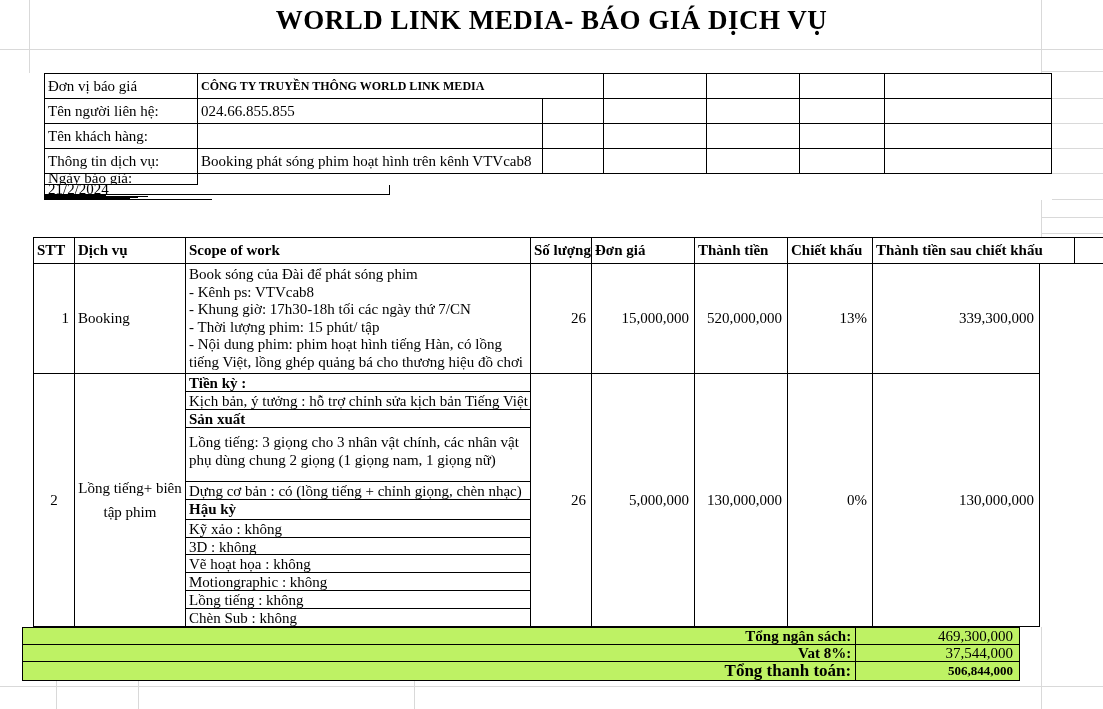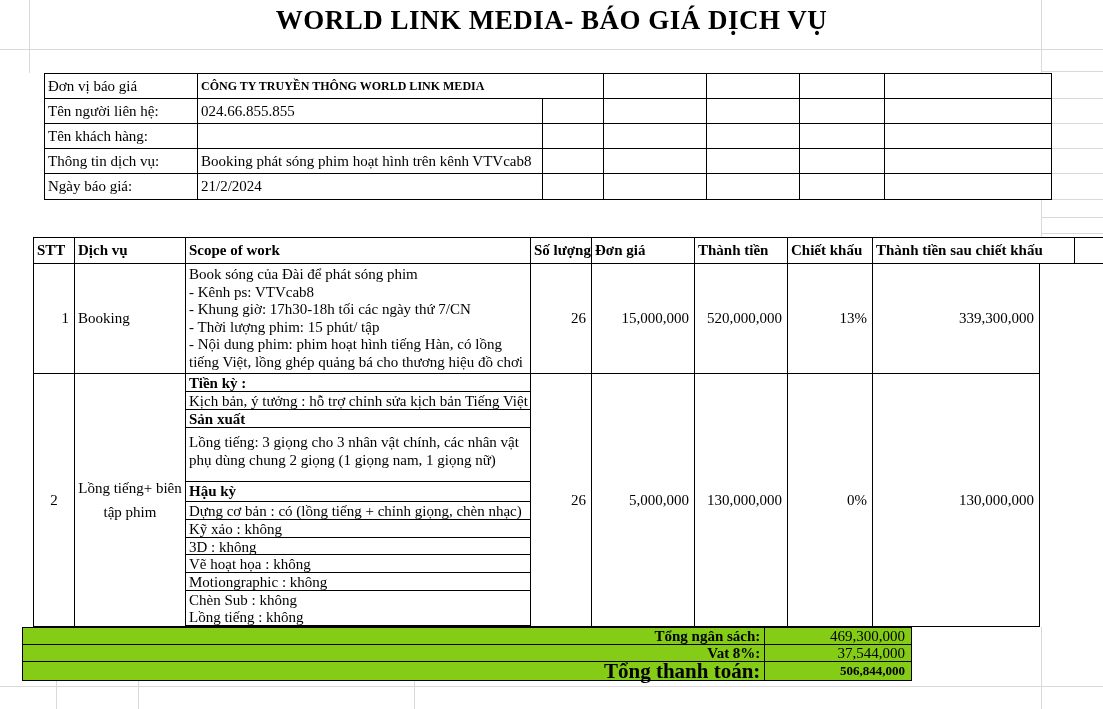--- a/index.html
+++ b/index.html
@@ -16,21 +16,21 @@
   
   .cell{box-sizing:border-box;border-right:1px solid #000;border-bottom:1px solid #000;
         overflow:hidden;padding:0 3px;font-size:15px;}
   .bl{border-left:1px solid #000;}
   .cv{display:flex;align-items:center;}
   .num{display:flex;align-items:center;justify-content:flex-end;padding-right:5px;white-space:nowrap;}
   .bold{font-weight:bold;}
   
   .info-table{position:absolute;left:44px;top:73px;width:1008px;border-top:1px solid #000;border-left:1px solid #000;box-sizing:border-box;background:#fff;}
   .info-row{display:flex;height:25px;}
-  .info-row:last-child{height:26px;}
+  .info-row:last-child{height:26px;flex-direction:column;}
   .w-label{width:153px;}
   .w-val{width:345px;}
   .w-val-merged{width:406px;}
   .w-c3{width:61px;}.w-c4{width:103px;}.w-c5{width:93px;}.w-c6{width:85px;}.w-c7{width:167px;}
   .info-val-bold{font-weight:bold;font-size:12px;white-space:nowrap;}
   
   .main-table{position:absolute;left:33px;top:237px;background:#fff;}
   .hdr-row{display:flex;width:1070px;border-top:1px solid #000;box-sizing:border-box;}
   .hdr-row .cell{height:26px;font-weight:bold;display:flex;align-items:center;white-space:nowrap;overflow:visible;}
   .w-stt{width:42px;}.w-svc{width:111px;}.w-scope{width:345px;}
@@ -43,30 +43,30 @@
   .scope-cell div{margin:0;}
   .subrows{padding:0;}
   .sr{box-sizing:border-box;height:18px;line-height:16px;border-bottom:1px solid #000;
       padding:1px 3px 0 3px;white-space:nowrap;overflow:hidden;font-size:15px;}
   .sr-tall{height:54px;white-space:normal;line-height:17.5px;padding-top:6px;}
   .sr-20{height:20px;}
   .sr-17{height:17px;}
   .sr-last{height:17px;border-bottom:none;}
   .svc-center{flex-direction:column;justify-content:center;text-align:center;line-height:24px;}
   
-  .totals{position:absolute;left:22px;top:627px;width:890px;box-sizing:border-box;
-          border-top:1px solid #000;border-left:1px solid #000;background:#84cc16;}
+  .totals{position:absolute;left:22px;top:627px;width:998px;box-sizing:border-box;
+          border-top:1px solid #000;border-left:1px solid #000;background:#bef264;}
   .total-row{display:flex;}
   .total-label{box-sizing:border-box;width:850px;border-right:1px solid #000;border-bottom:1px solid #000;
                display:flex;align-items:center;justify-content:flex-end;padding-right:4px;
                font-weight:bold;font-size:15px;height:17px;}
   .total-value{box-sizing:border-box;width:167px;border-right:1px solid #000;border-bottom:1px solid #000;
                display:flex;align-items:center;justify-content:flex-end;padding-right:6px;
                font-size:15px;height:17px;}
-  .total-row.final .total-label{height:19px;font-size:21px;}
+  .total-row.final .total-label{height:19px;font-size:17px;}
   .total-row.final .total-value{height:19px;font-size:13px;font-weight:bold;}
 </style>
 </head>
 <body>
 
 <div>
   <div class="vline" style="left:29px;top:0;height:73px;"></div>
   <div class="vline" style="left:1041px;top:0;height:709px;"></div>
   <div class="hline" style="top:49px;left:0;width:1103px;"></div>
   <div class="hline" style="top:71px;left:1042px;width:61px;"></div>
@@ -176,28 +176,28 @@
   </div>
 
   <div class="data-row r2">
     <div class="cell bl w-stt cv" style="justify-content:center;">2</div>
     <div class="cell cv svc-center w-svc" style="display:flex;">Lồng tiếng+ biên tập phim</div>
     <div class="cell w-scope subrows" style="padding:0;">
       <div class="sr bold">Tiền kỳ :</div>
       <div class="sr">Kịch bản, ý tưởng : hỗ trợ chỉnh sửa kịch bản Tiếng Việt c</div>
       <div class="sr bold">Sản xuất</div>
       <div class="sr sr-tall">Lồng tiếng: 3 giọng cho 3 nhân vật chính, các nhân vật phụ dùng chung 2 giọng (1 giọng nam, 1 giọng nữ)</div>
+      <div class="sr">Dựng cơ bản : có (lồng tiếng + chỉnh giọng, chèn nhạc)</div>
       <div class="sr sr-20 bold">Hậu kỳ</div>
-      <div class="sr">Dựng cơ bản : có (lồng tiếng + chỉnh giọng, chèn nhạc)</div>
       <div class="sr">Kỹ xảo : không</div>
       <div class="sr sr-17">3D : không</div>
       <div class="sr">Vẽ hoạt họa : không</div>
       <div class="sr">Motiongraphic : không</div>
+      <div class="sr">Lồng tiếng : không</div>
       <div class="sr sr-last">Chèn Sub : không</div>
-      <div class="sr">Lồng tiếng : không</div>
     </div>
     <div class="cell num w-c3">26</div>
     <div class="cell num w-c4">5,000,000</div>
     <div class="cell num w-c5">130,000,000</div>
     <div class="cell num w-c6">0%</div>
     <div class="cell num w-c7">130,000,000</div>
   </div>
 </div>
 
 <div class="totals">

